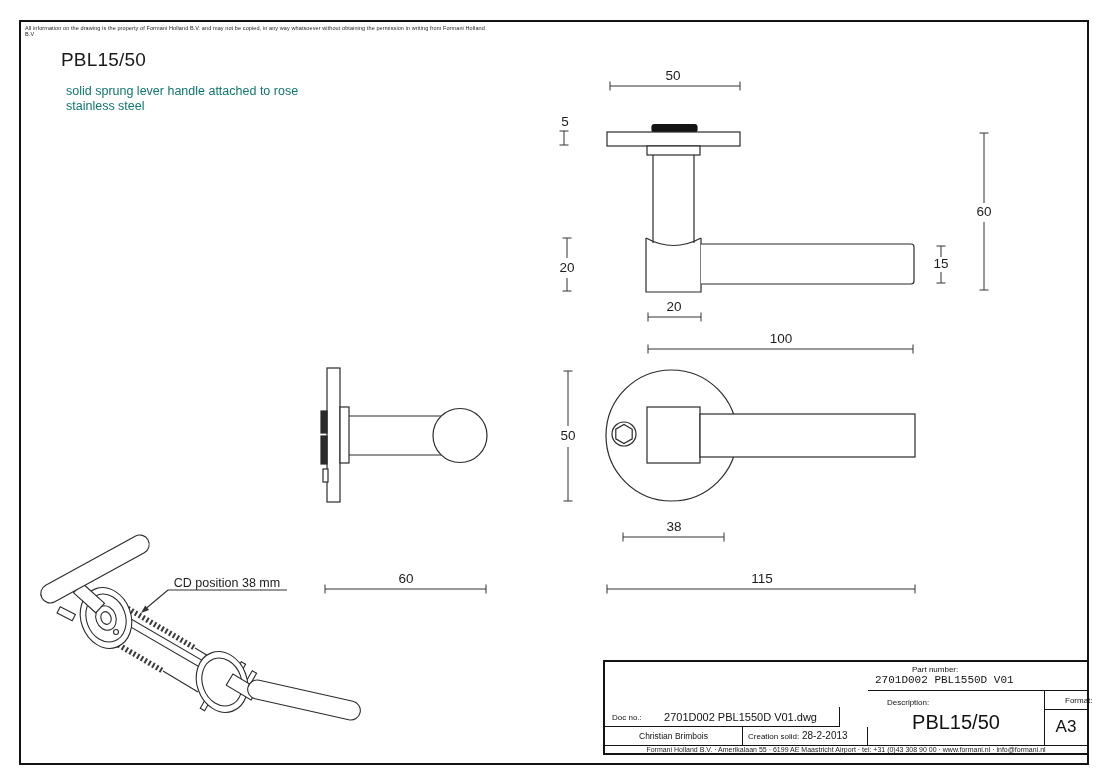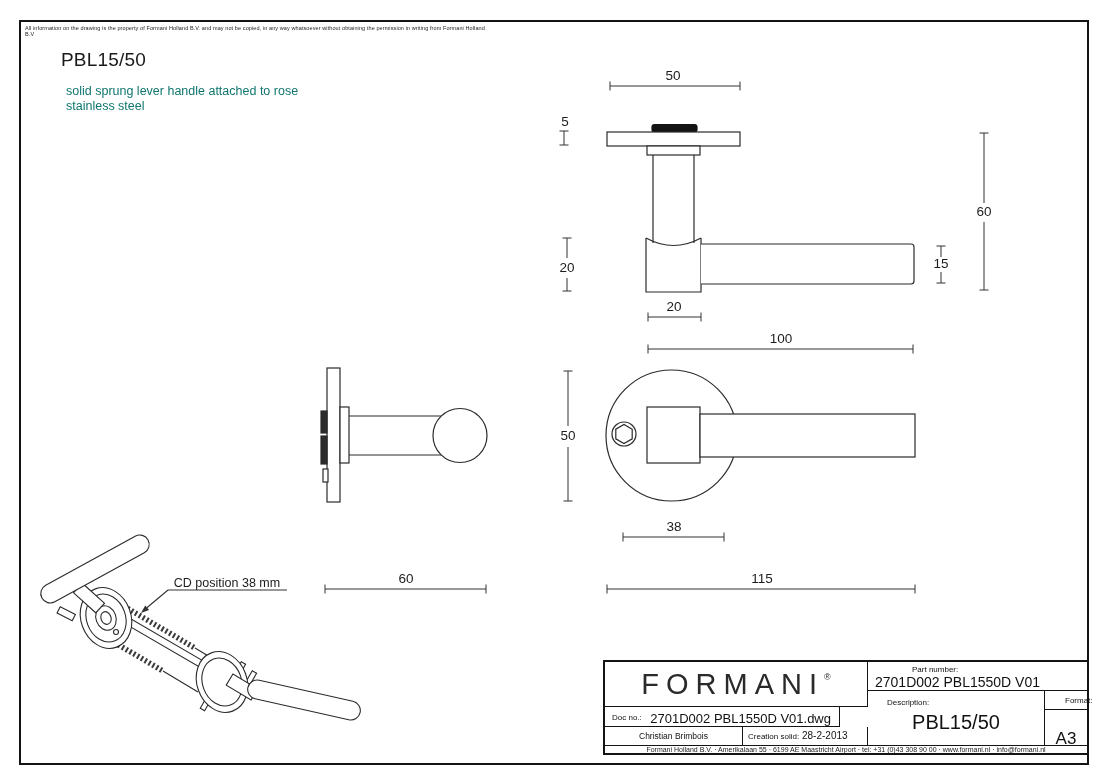--- a/index.html
+++ b/index.html
@@ -27,37 +27,37 @@
     left:603px;top:660px;width:486px;height:95px;box-sizing:border-box;
     border:2px solid #141414;background:#fff;font-size:8px;
   }
   #titleblock .cell{position:absolute;box-sizing:border-box;}
   .tb-logo{left:0;top:0;width:263px;height:45px;border-right:1px solid #141414;border-bottom:1px solid #141414;
     display:flex;align-items:center;justify-content:center;}
   .logo-text{font-size:29px;font-weight:200;letter-spacing:7px;color:#2a2a2a;line-height:1;}
   .logo-reg{font-size:9px;vertical-align:14px;letter-spacing:0;}
   .tb-doc{left:0;top:45px;width:235px;height:20px;border-right:1px solid #141414;border-bottom:1px solid #141414;}
   .tb-doc .lbl{position:absolute;left:7px;top:6px;}
-  .tb-doc .val{position:absolute;left:45px;right:8px;top:4px;text-align:right;font-size:13px;}
+  .tb-doc .val{position:absolute;left:45px;right:8px;top:4px;text-align:center;font-size:11px;}
   .tb-drawn{left:0;top:65px;width:263px;height:18px;border-right:1px solid #141414;}
   .tb-drawn .lbl1{position:absolute;left:7px;top:5px;margin-top:48px;}
   .tb-drawn .val1{position:absolute;left:34px;top:4px;font-size:8.5px;}
   .tb-drawn .div{position:absolute;left:137px;top:0;width:1px;height:18px;background:#141414;}
   .tb-drawn .lbl2{position:absolute;left:143px;top:5px;}
   .tb-drawn .val2{position:absolute;left:197px;top:3px;font-size:10px;}
   .tb-part{left:263px;top:0;width:219px;height:29px;border-bottom:1px solid #141414;}
   .tb-part .lbl{position:absolute;left:6px;top:3px;padding-left:38px;}
-  .tb-part .val{position:absolute;left:7px;top:12px;font-size:14px;}
+  .tb-part .val{position:absolute;left:7px;top:12px;font-size:11px;font-family:Liberation Mono, monospace;}
   .tb-desc{left:263px;top:29px;width:177px;height:54px;border-right:1px solid #141414;}
   .tb-desc .lbl{position:absolute;left:5px;top:7px;padding-left:14px;}
   .tb-desc .val{position:absolute;left:0;right:0;top:20px;text-align:center;font-size:20px;}
   .tb-format{left:440px;top:29px;width:42px;height:54px;}
   .tb-format .lbl{position:absolute;left:4px;top:5px;border-bottom:0;margin-left:16px;}
   .tb-format .lblline{position:absolute;left:0;top:18px;width:42px;height:1px;background:#141414;}
-  .tb-format .val{position:absolute;left:0;right:0;top:38px;text-align:center;font-size:17px;}
+  .tb-format .val{position:absolute;left:0;right:0;top:26px;text-align:center;font-size:17px;}
   .tb-footer{left:0;top:83px;width:482px;height:8px;border-top:1px solid #141414;
     text-align:center;font-size:7px;line-height:8px;color:#222;white-space:nowrap;}
 </style>
 </head>
 <body>
 
 <div class="abs" id="frame"></div>
 
 <div class="abs" id="disclaimer">All information on the drawing is the property of Formani Holland B.V. and may not be copied, in any way whatsoever without obtaining the permission in writing from Formani Holland B.V</div>
 
@@ -223,23 +223,20 @@
         <line x1="325" y1="584.5" x2="325" y2="593.5"></line>
         <line x1="486" y1="584.5" x2="486" y2="593.5"></line>
       <text class="dimtxt" x="406" y="583" stroke="none">60</text>
     </g>
   </g>
 
   <text class="cdtxt" x="227" y="587">CD position 38 mm</text>
 </svg>
 
 <div class="abs" id="titleblock">
-  <div class="cell tb-logo">
-    <div class="logo-text"><span>FORMANI</span><span class="logo-reg">®</span></div>
-  </div>
   <div class="cell tb-doc">
     <span class="lbl">Doc no.:</span>
     <span class="val">2701D002 PBL1550D V01.dwg</span>
   </div>
   <div class="cell tb-drawn">
     <span class="lbl1">Drawn by:</span>
     <span class="val1">Christian Brimbois</span>
     <span class="div"></span>
     <span class="lbl2">Creation solid:</span>
     <span class="val2">28-2-2013</span>

